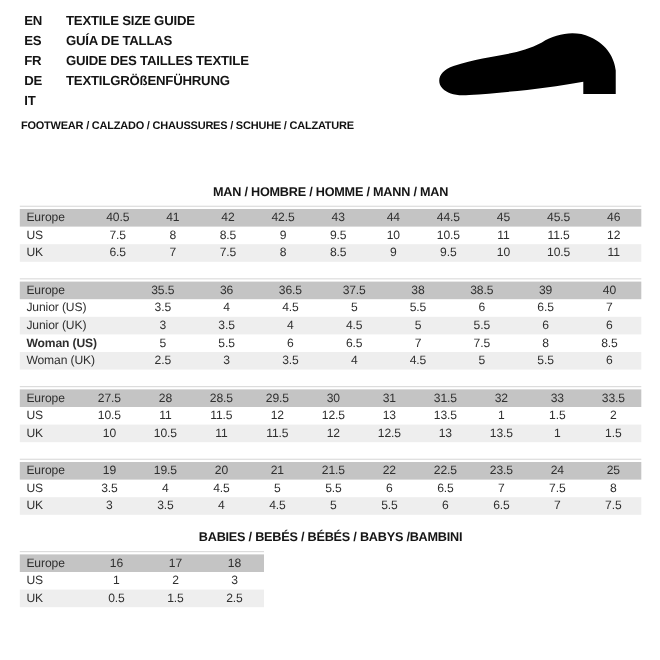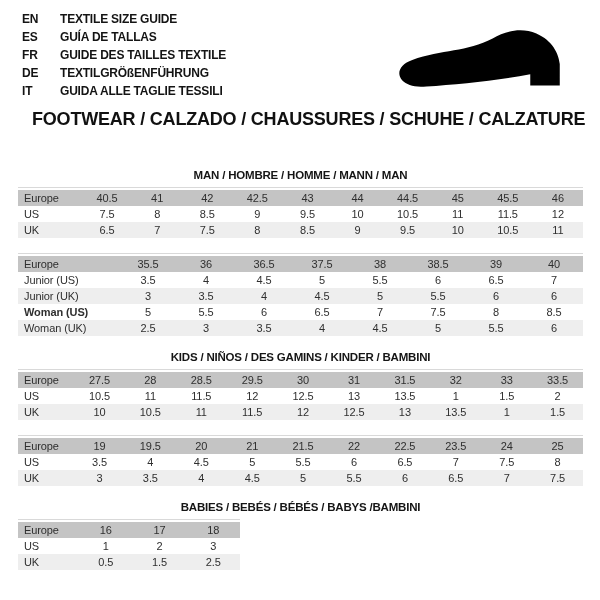--- a/index.html
+++ b/index.html
@@ -15,22 +15,22 @@
     --alt-bg:#eeeeee;
     --rule:#d9d9d9;
   }
   
   .lang-list { position:absolute; left:22px; top:10px; }
   .lang-row { display:flex; height:18px; align-items:center; }
   .lang-code { width:38px; font-weight:700; font-size:12px; color:#141414; letter-spacing:-0.2px; }
   .lang-label { font-weight:700; font-size:12px; color:#141414; letter-spacing:-0.2px; white-space:nowrap; }
   
   .category {
-    position:absolute; left:32px; top:109px;
-    font-weight:700; font-size:18px; color:#111; letter-spacing:-0.2px; white-space:nowrap;
+    position:absolute; left:19px; top:109px;
+    font-weight:700; font-size:10px; color:#111; letter-spacing:-0.2px; white-space:nowrap;
   }
   
   .shoe { position:absolute; left:396px; top:26px; width:178px; height:70px; }
   .shoe svg { width:100%; height:100%; display:block; }
   
   .tables { position:absolute; left:18px; top:162px; width:565px; }
   .tbl-block { margin-top:15px; }
   .tbl-block:first-child { margin-top:7px; }
   .tbl-title {
     margin:0 0 5px 0; line-height:13px;
@@ -61,21 +61,20 @@
       <div class="lang-row">
         <span class="lang-code">FR</span>
         <span class="lang-label">GUIDE DES TAILLES TEXTILE</span>
       </div>
       <div class="lang-row">
         <span class="lang-code">DE</span>
         <span class="lang-label">TEXTILGRÖßENFÜHRUNG</span>
       </div>
       <div class="lang-row">
         <span class="lang-code">IT</span>
-        <span class="lang-label">GUIDA ALLE TAGLIE TESSILI</span>
       </div>
     </div>
 
   <div class="shoe">
     <svg viewBox="0 0 175 66" preserveAspectRatio="xMidYMid meet" aria-hidden="true">
       <path fill="#000000" d="M6,52
         C0,45 4,36 16,32
         C45,22 70,24 95,11
         C108,3 124,0 138,6
         C154,13 160,26 161,36
@@ -187,21 +186,20 @@
             <div class="cell val">3.5</div>
             <div class="cell val">4</div>
             <div class="cell val">4.5</div>
             <div class="cell val">5</div>
             <div class="cell val">5.5</div>
             <div class="cell val">6</div>
           </div>
         </div>
       </section>
       <section class="tbl-block">
-        <h3 class="tbl-title">KIDS / NIÑOS / DES GAMINS / KINDER / BAMBINI</h3>
         <div class="tbl" style="width: 565px;">
           <div class="row header">
             <div class="cell label" style="width: 50px;">Europe</div>
             <div class="cell val">27.5</div>
             <div class="cell val">28</div>
             <div class="cell val">28.5</div>
             <div class="cell val">29.5</div>
             <div class="cell val">30</div>
             <div class="cell val">31</div>
             <div class="cell val">31.5</div>

